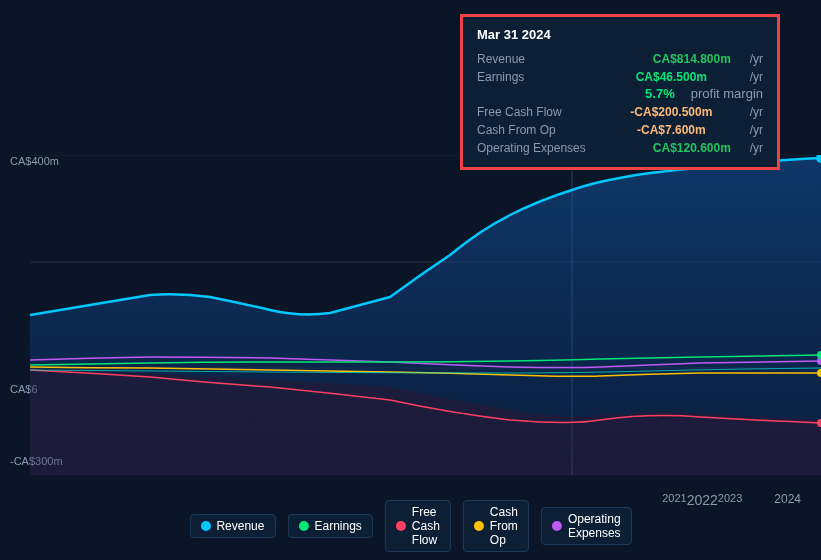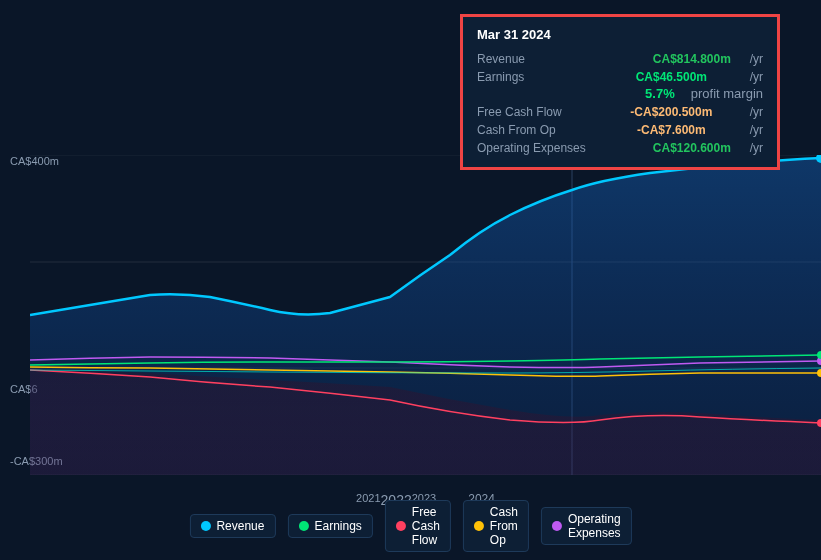--- a/index.html
+++ b/index.html
@@ -172,21 +172,21 @@
 
   <path d="M0,212 Q60,213 120,213 Q180,214 240,215 Q300,216 360,217 Q420,218 480,220 Q542,222 570,221 Q620,219 670,218 Q720,218 791,218" fill="none" stroke="#ffc107" stroke-width="1.5"></path>
   <circle cx="791" cy="218" r="4" fill="#ffc107"></circle>
 
   <path d="M0,215 Q60,218 120,222 Q180,228 240,232 Q300,238 360,245 Q420,258 480,265 Q542,270 570,265 Q620,258 670,262 Q720,265 791,268" fill="none" stroke="#ff4060" stroke-width="1.5"></path>
   <circle cx="791" cy="268" r="4" fill="#ff4060"></circle>
 
   <path d="M0,215 Q120,216 240,217 Q360,218 480,218 Q542,218 620,216 Q700,214 791,213" fill="none" stroke="#00e5d1" stroke-width="1" opacity="0.7"></path>
 </svg>
 
-<div style="position:absolute;bottom:52px;left:30px;right:0;display:flex;justify-content:center;padding:0 20px;">
+<div style="position:absolute;bottom:52px;left:30px;right:0;display:flex;justify-content:flex-end;padding:0 20px;">
   <span class="x-label" style="font-size:11px;color:#8a9bb0;">2021</span>
   <span class="x-label" style="font-size:14px;color:#8a9bb0;">2022</span>
   <span class="x-label" style="font-size:11px;color:#8a9bb0;">2023</span>
   <span class="x-label" style="font-size:12px;color:#8a9bb0;margin-left:32px;">2024</span>
 </div>
 
 <div class="legend">
   <div class="legend-item">
     <div class="legend-dot" style="background:#00c8ff;"></div>
     <span>Revenue</span>

